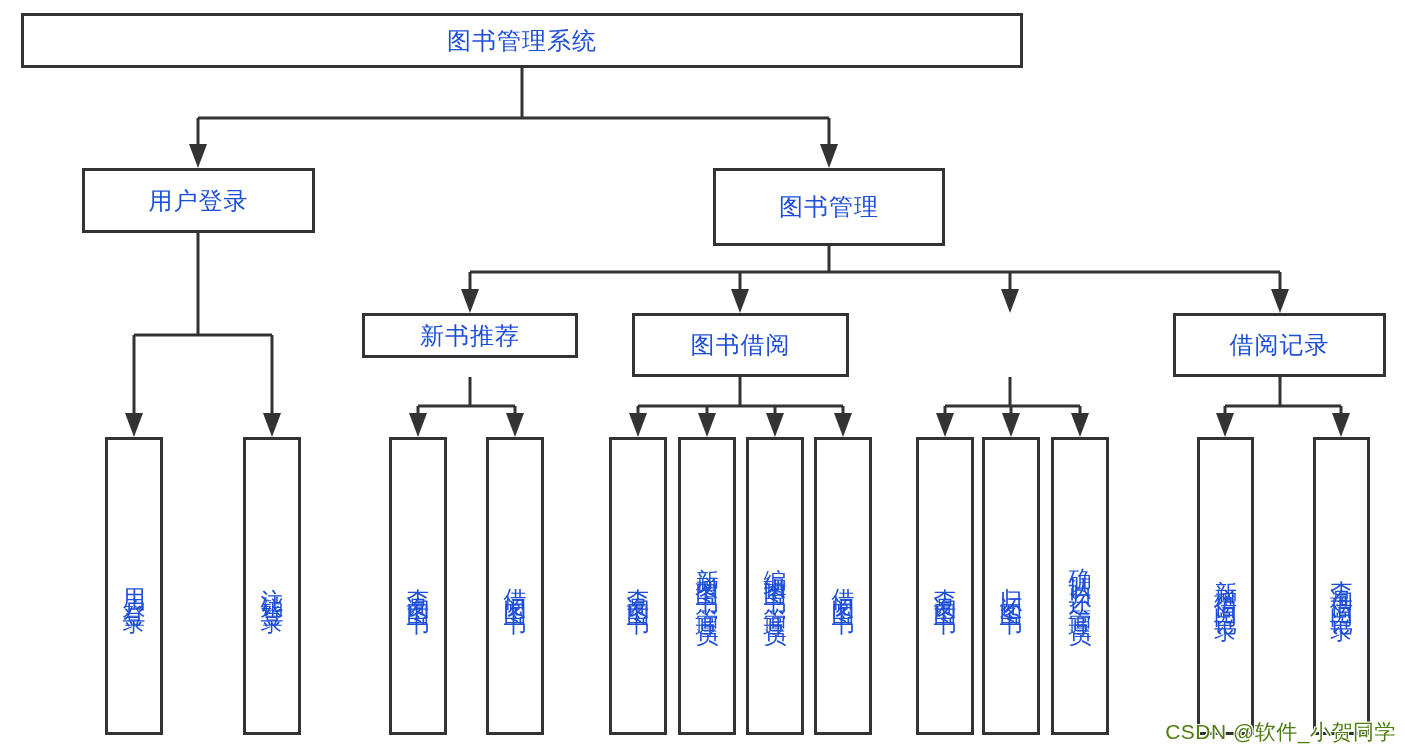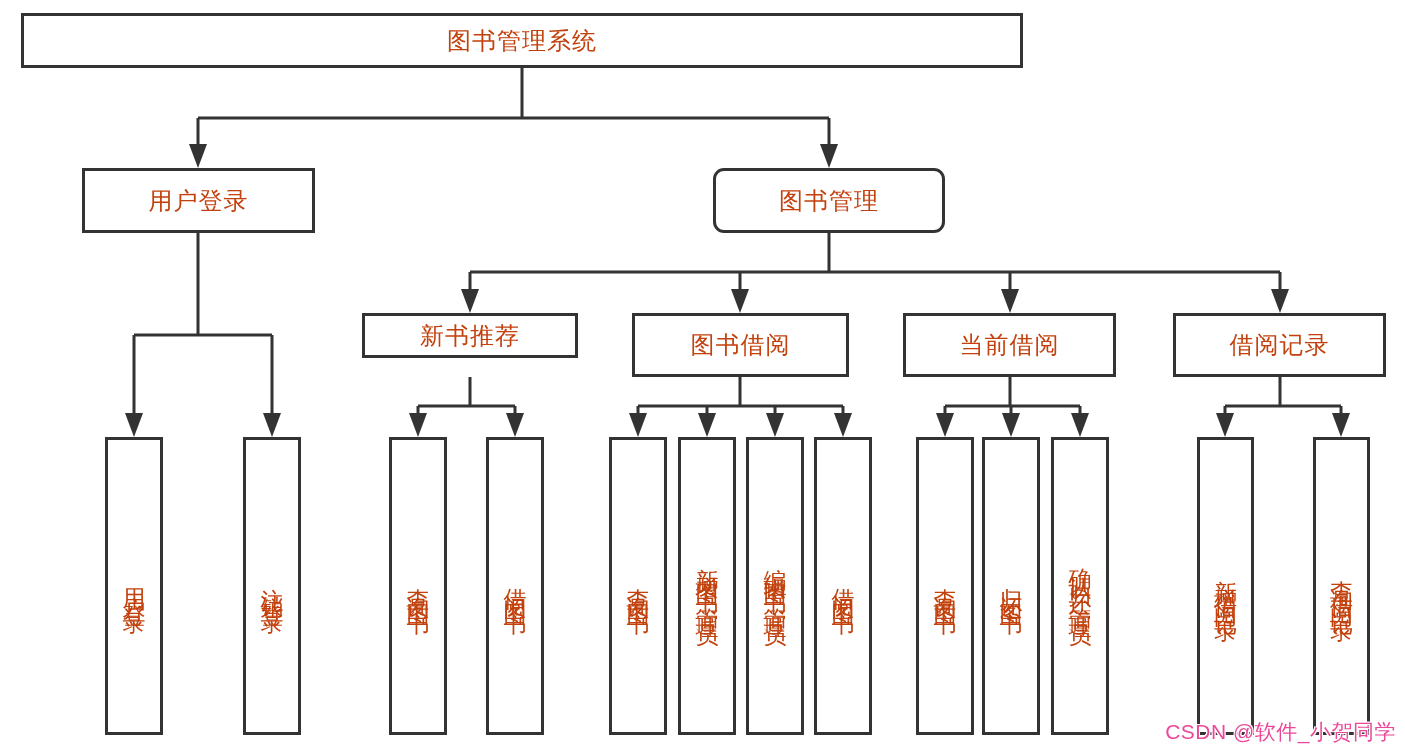--- a/index.html
+++ b/index.html
@@ -18,47 +18,47 @@
     z-index: 1;
   }
   .node {
     position: absolute;
     box-sizing: border-box;
     background: #ffffff;
     border: 3px solid #333333;
     display: flex;
     align-items: center;
     justify-content: center;
-    color: #c2410c;
+    color: #1d4ed8;
     z-index: 2;
   }
   .hbox { font-size: 24px; letter-spacing: 1px; }
   .vbox span {
     writing-mode: vertical-rl;
     text-orientation: mixed;
     font-size: 23px;
     letter-spacing: 8px;
     line-height: 1;
     white-space: nowrap;
   }
   .watermark {
     position: absolute;
     right: 9px;
     top: 718px;
     z-index: 3;
     font-size: 21px;
-    color: #ec4899;
+    color: #4d7c0f;
     letter-spacing: 0.5px;
     text-shadow: 1px 1px 0 #ffffff, -1px -1px 0 #ffffff, 1px -1px 0 #ffffff, -1px 1px 0 #ffffff;
     white-space: nowrap;
   }
   
   .n-root            { left: 21px;   top: 13px;  width: 1002px; height: 55px; }
   .n-user-login      { left: 82px;   top: 168px; width: 233px;  height: 65px; }
-  .n-book-management { left: 713px;  top: 168px; width: 232px;  height: 65px; border-radius: 11px; }
+  .n-book-management { left: 713px;  top: 168px; width: 232px;  height: 78px; }
   .n-new-book-rec    { left: 362px;  top: 313px; width: 216px;  height: 45px; }
   .n-book-borrow     { left: 632px;  top: 313px; width: 217px;  height: 64px; text-align: right; }
   .n-current-borrow  { left: 903px;  top: 313px; width: 213px;  height: 64px; }
   .n-borrow-records  { left: 1173px; top: 313px; width: 213px;  height: 64px; }
   .leaf { top: 437px; width: 58px; height: 298px; }
   .l-1  { left: 105px; }
   .l-2  { left: 243px; }
   .l-3  { left: 389px; }
   .l-4  { left: 486px; }
   .l-5  { left: 609px; }
@@ -119,23 +119,20 @@
   <div class="node hbox n-book-management">
     <span>图书管理</span>
   </div>
 
   <div class="node hbox n-new-book-rec">
     <span>新书推荐</span>
   </div>
   <div class="node hbox n-book-borrow">
     <span>图书借阅</span>
   </div>
-  <div class="node hbox n-current-borrow">
-    <span>当前借阅</span>
-  </div>
   <div class="node hbox n-borrow-records">
     <span>借阅记录</span>
   </div>
 
   <div class="node vbox leaf l-1">
     <span>用户登录</span>
   </div>
   <div class="node vbox leaf l-2">
     <span>注销登录</span>
   </div>

